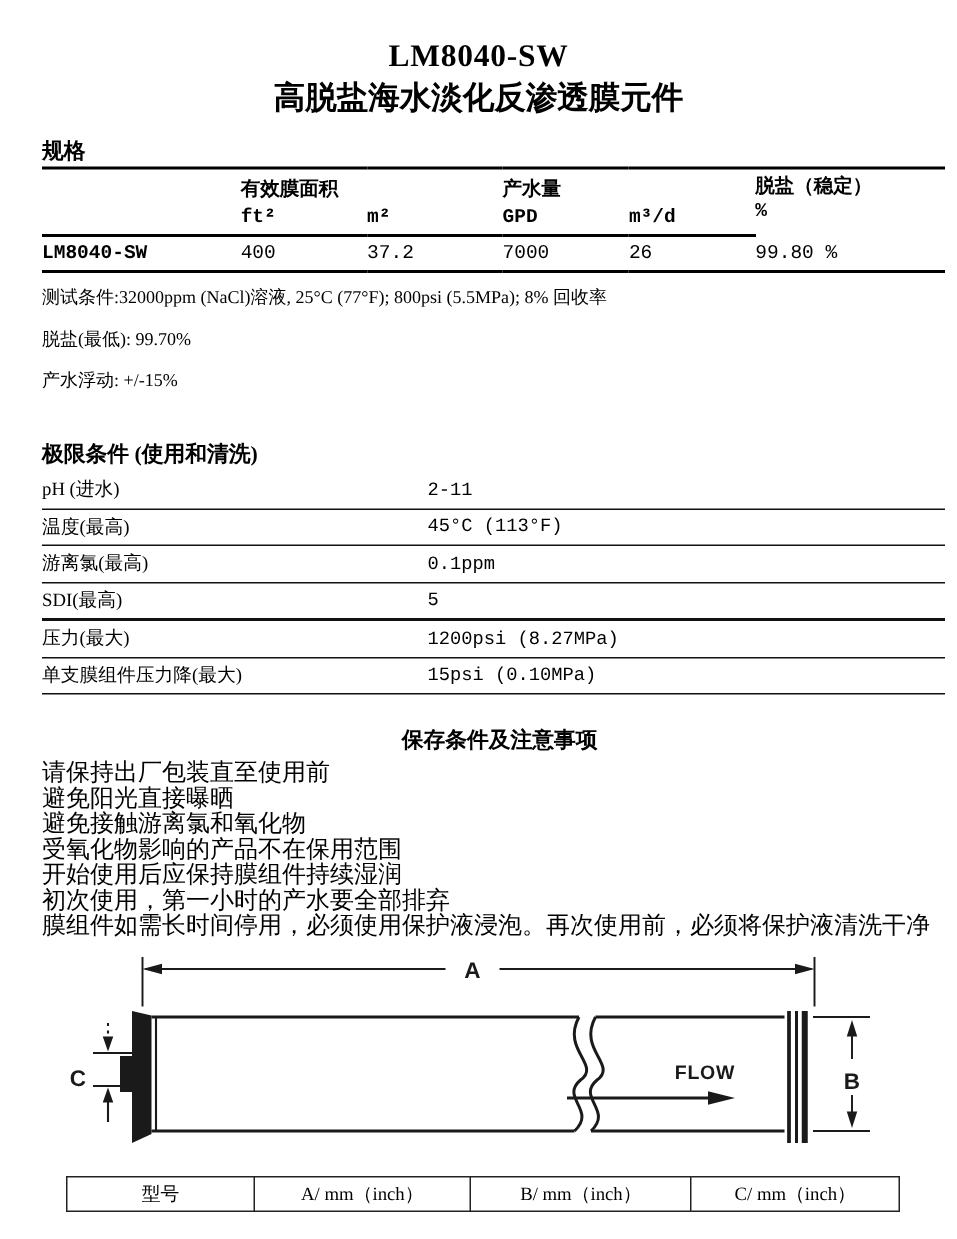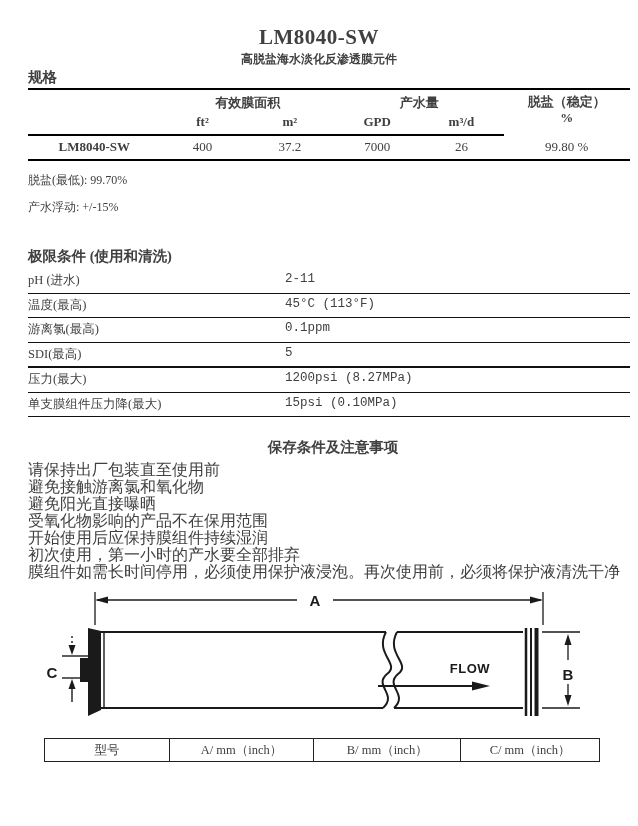--- a/index.html
+++ b/index.html
@@ -1,66 +1,66 @@
 <!DOCTYPE html>
 <html><head>
 <meta charset="utf-8">
 <style>
   html,body{margin:0;padding:0;background:#ffffff;}
   .page{
     position:relative;
     width:638px;height:826px;
-    background:#ffffff;color:#404040;
+    background:#ffffff;color:#000000;
     font-family:"Liberation Serif","DejaVu Serif",serif;
     overflow:hidden;
   }
   
   .title{
     margin:0;padding-top:26px;
     text-align:center;font-size:21px;font-weight:bold;line-height:1.1;
     letter-spacing:0.5px;
   }
   .subtitle{
     margin:2px 4px 0;text-align:center;
-    font-size:12px;font-weight:bold;
+    font-size:21px;font-weight:bold;
   }
   
   .sec-heading{
     margin:0 0 0 28px;font-size:14.5px;font-weight:bold;
   }
-  .specs-heading{margin-top:0;}
+  .specs-heading{margin-top:12px;}
   
   table{border-collapse:collapse;}
   .spec-table{
     margin:1px 0 0 28px;width:602px;
     border-top:2px solid #000;border-bottom:2.5px solid #000;
     table-layout:fixed;
   }
-  .spec-table td{padding:0;text-align:center;font-size:13px;}
+  .spec-table td{padding:0;font-size:13px;font-family:Liberation Mono, monospace;}
   .spec-table .c-model{width:22%;}
   .spec-table .c-ft2{width:14%;}
   .spec-table .c-m2{width:15%;}
   .spec-table .c-gpd{width:14%;}
   .spec-table .c-m3d{width:14%;}
   .spec-table .c-rej{width:21%;}
   .spec-table .group-row td{font-weight:bold;padding-top:4px;font-size:13px;}
   .spec-table .rej-cell{vertical-align:top;line-height:1.25;font-weight:bold;}
   .spec-table .rej-cell span{display:block;}
   .spec-table .sub-row td{font-weight:bold;padding:2px 0 4px;border-bottom:2.2px solid #000;}
   .spec-table .data-row td{padding:3px 0 4px;font-size:13px;}
   .spec-table .data-row .model{font-weight:bold;}
   
   .cond{margin:0 0 0 28px;font-size:12px;}
   .cond-1{margin-top:8px;}
   .cond-2,.cond-3{margin-top:10.5px;}
   
   .limits-heading{margin-top:31px;}
   .limits{margin:3px 0 0 28px;width:602px;}
   .limit-row{
-    display:flex;align-items:flex-start;
+    display:flex;align-items:center;
     border-bottom:1.5px solid #111;
     padding:3px 0 3.5px;
   }
   .limit-row.thick{border-bottom-width:2.3px;}
   .limit-label{flex:0 0 257px;font-size:12.5px;}
   .limit-value{flex:1;font-size:12.5px;font-family:Liberation Mono, monospace;}
   
   .storage-heading{margin-top:21px;text-align:center;}
   .notes{margin:4px 0 0 28px;}
   .note{font-size:16px;line-height:17px;margin:0;}
@@ -125,20 +125,21 @@
         <td class="model">LM8040-SW</td>
         <td>400</td>
         <td>37.2</td>
         <td>7000</td>
         <td>26</td>
         <td>99.80 %</td>
       </tr>
     </tbody>
   </table>
 
+  <p class="cond cond-1">测试条件:32000ppm (NaCl)溶液, 25°C (77°F); 800psi (5.5MPa); 8% 回收率</p>
   <p class="cond cond-2">脱盐(最低): 99.70%</p>
   <p class="cond cond-3">产水浮动: +/-15%</p>
 
   <div class="sec-heading limits-heading">极限条件 (使用和清洗)</div>
 
   <div class="limits">
     <div class="limit-row">
       <span class="limit-label">pH (进水)</span>
       <span class="limit-value">2-11</span>
     </div>
@@ -161,22 +162,22 @@
     <div class="limit-row">
       <span class="limit-label">单支膜组件压力降(最大)</span>
       <span class="limit-value">15psi (0.10MPa)</span>
     </div>
   </div>
 
   <div class="sec-heading storage-heading">保存条件及注意事项</div>
 
   <div class="notes">
     <p class="note">请保持出厂包装直至使用前</p>
+    <p class="note">避免阳光直接曝晒</p>
     <p class="note">避免接触游离氯和氧化物</p>
-    <p class="note">避免阳光直接曝晒</p>
     <p class="note">受氧化物影响的产品不在保用范围</p>
     <p class="note">开始使用后应保持膜组件持续湿润</p>
     <p class="note">初次使用，第一小时的产水要全部排弃</p>
     <p class="note">膜组件如需长时间停用，必须使用保护液浸泡。再次使用前，必须将保护液清洗干净</p>
   </div>
 
   <svg class="diagram" width="638" height="150" viewBox="0 0 638 150">
 
     <line class="dline" x1="95" y1="4" x2="95" y2="37"></line>
     <line class="dline" x1="543" y1="4" x2="543" y2="37"></line>

